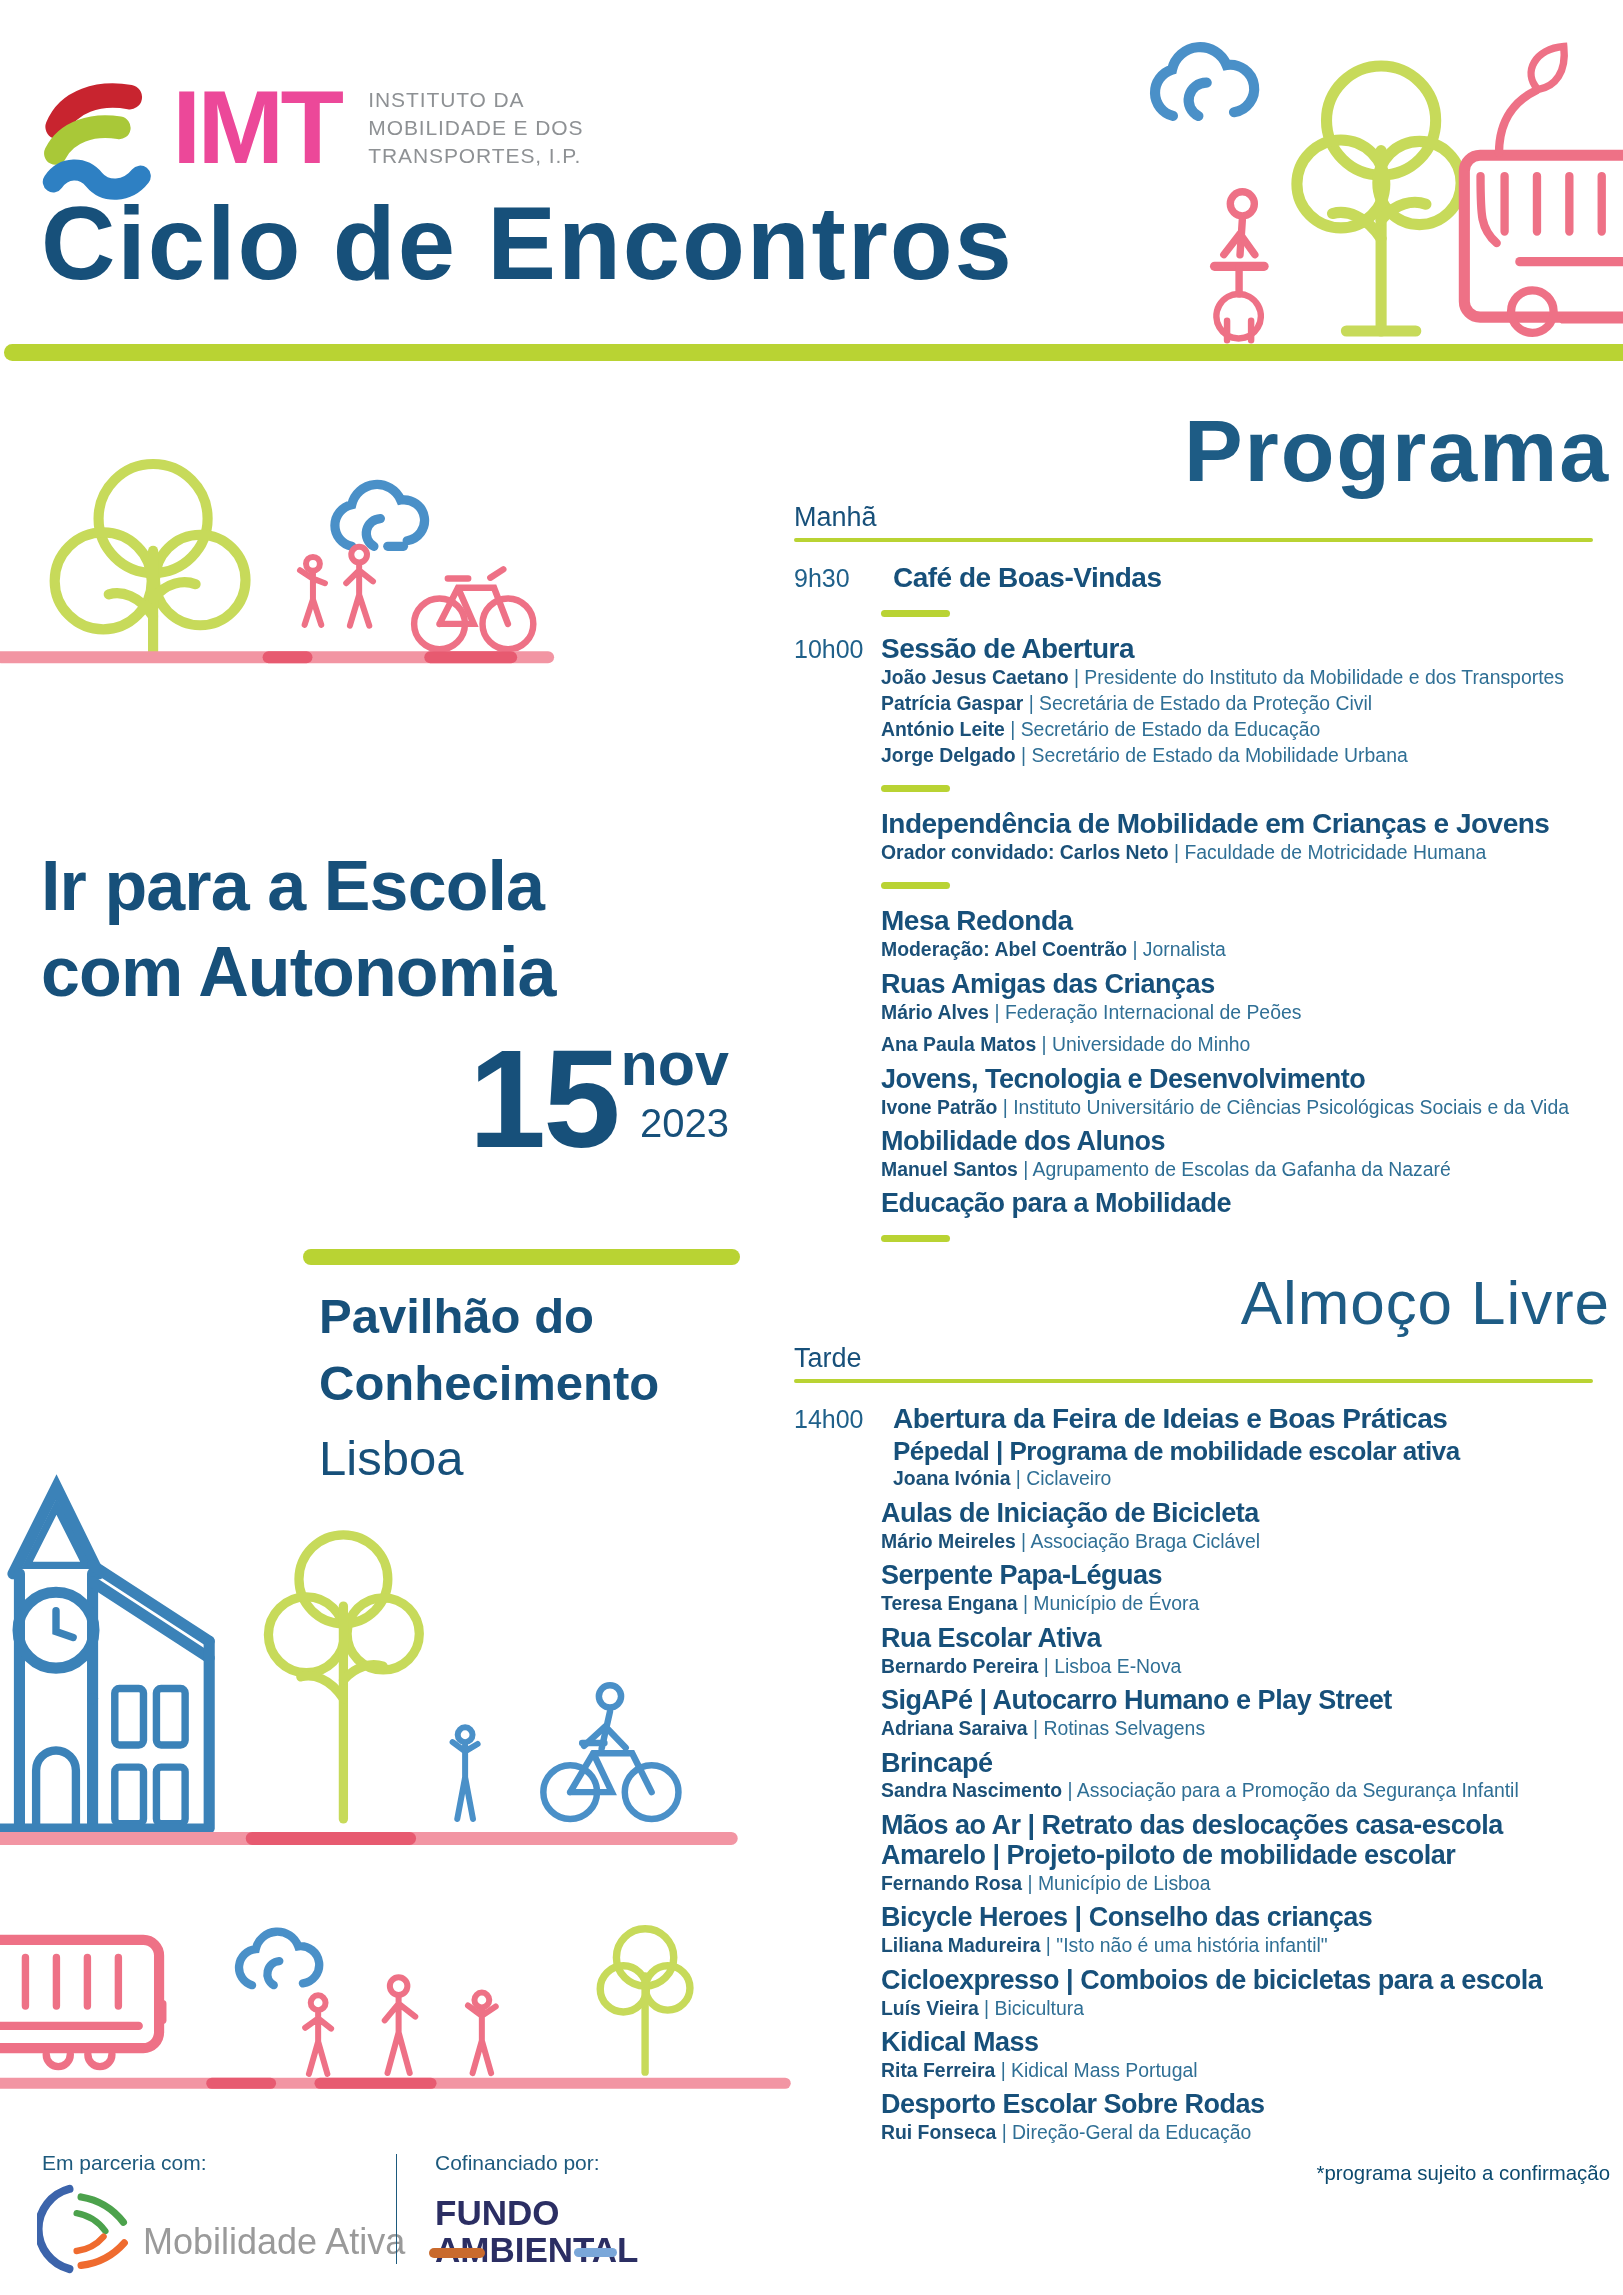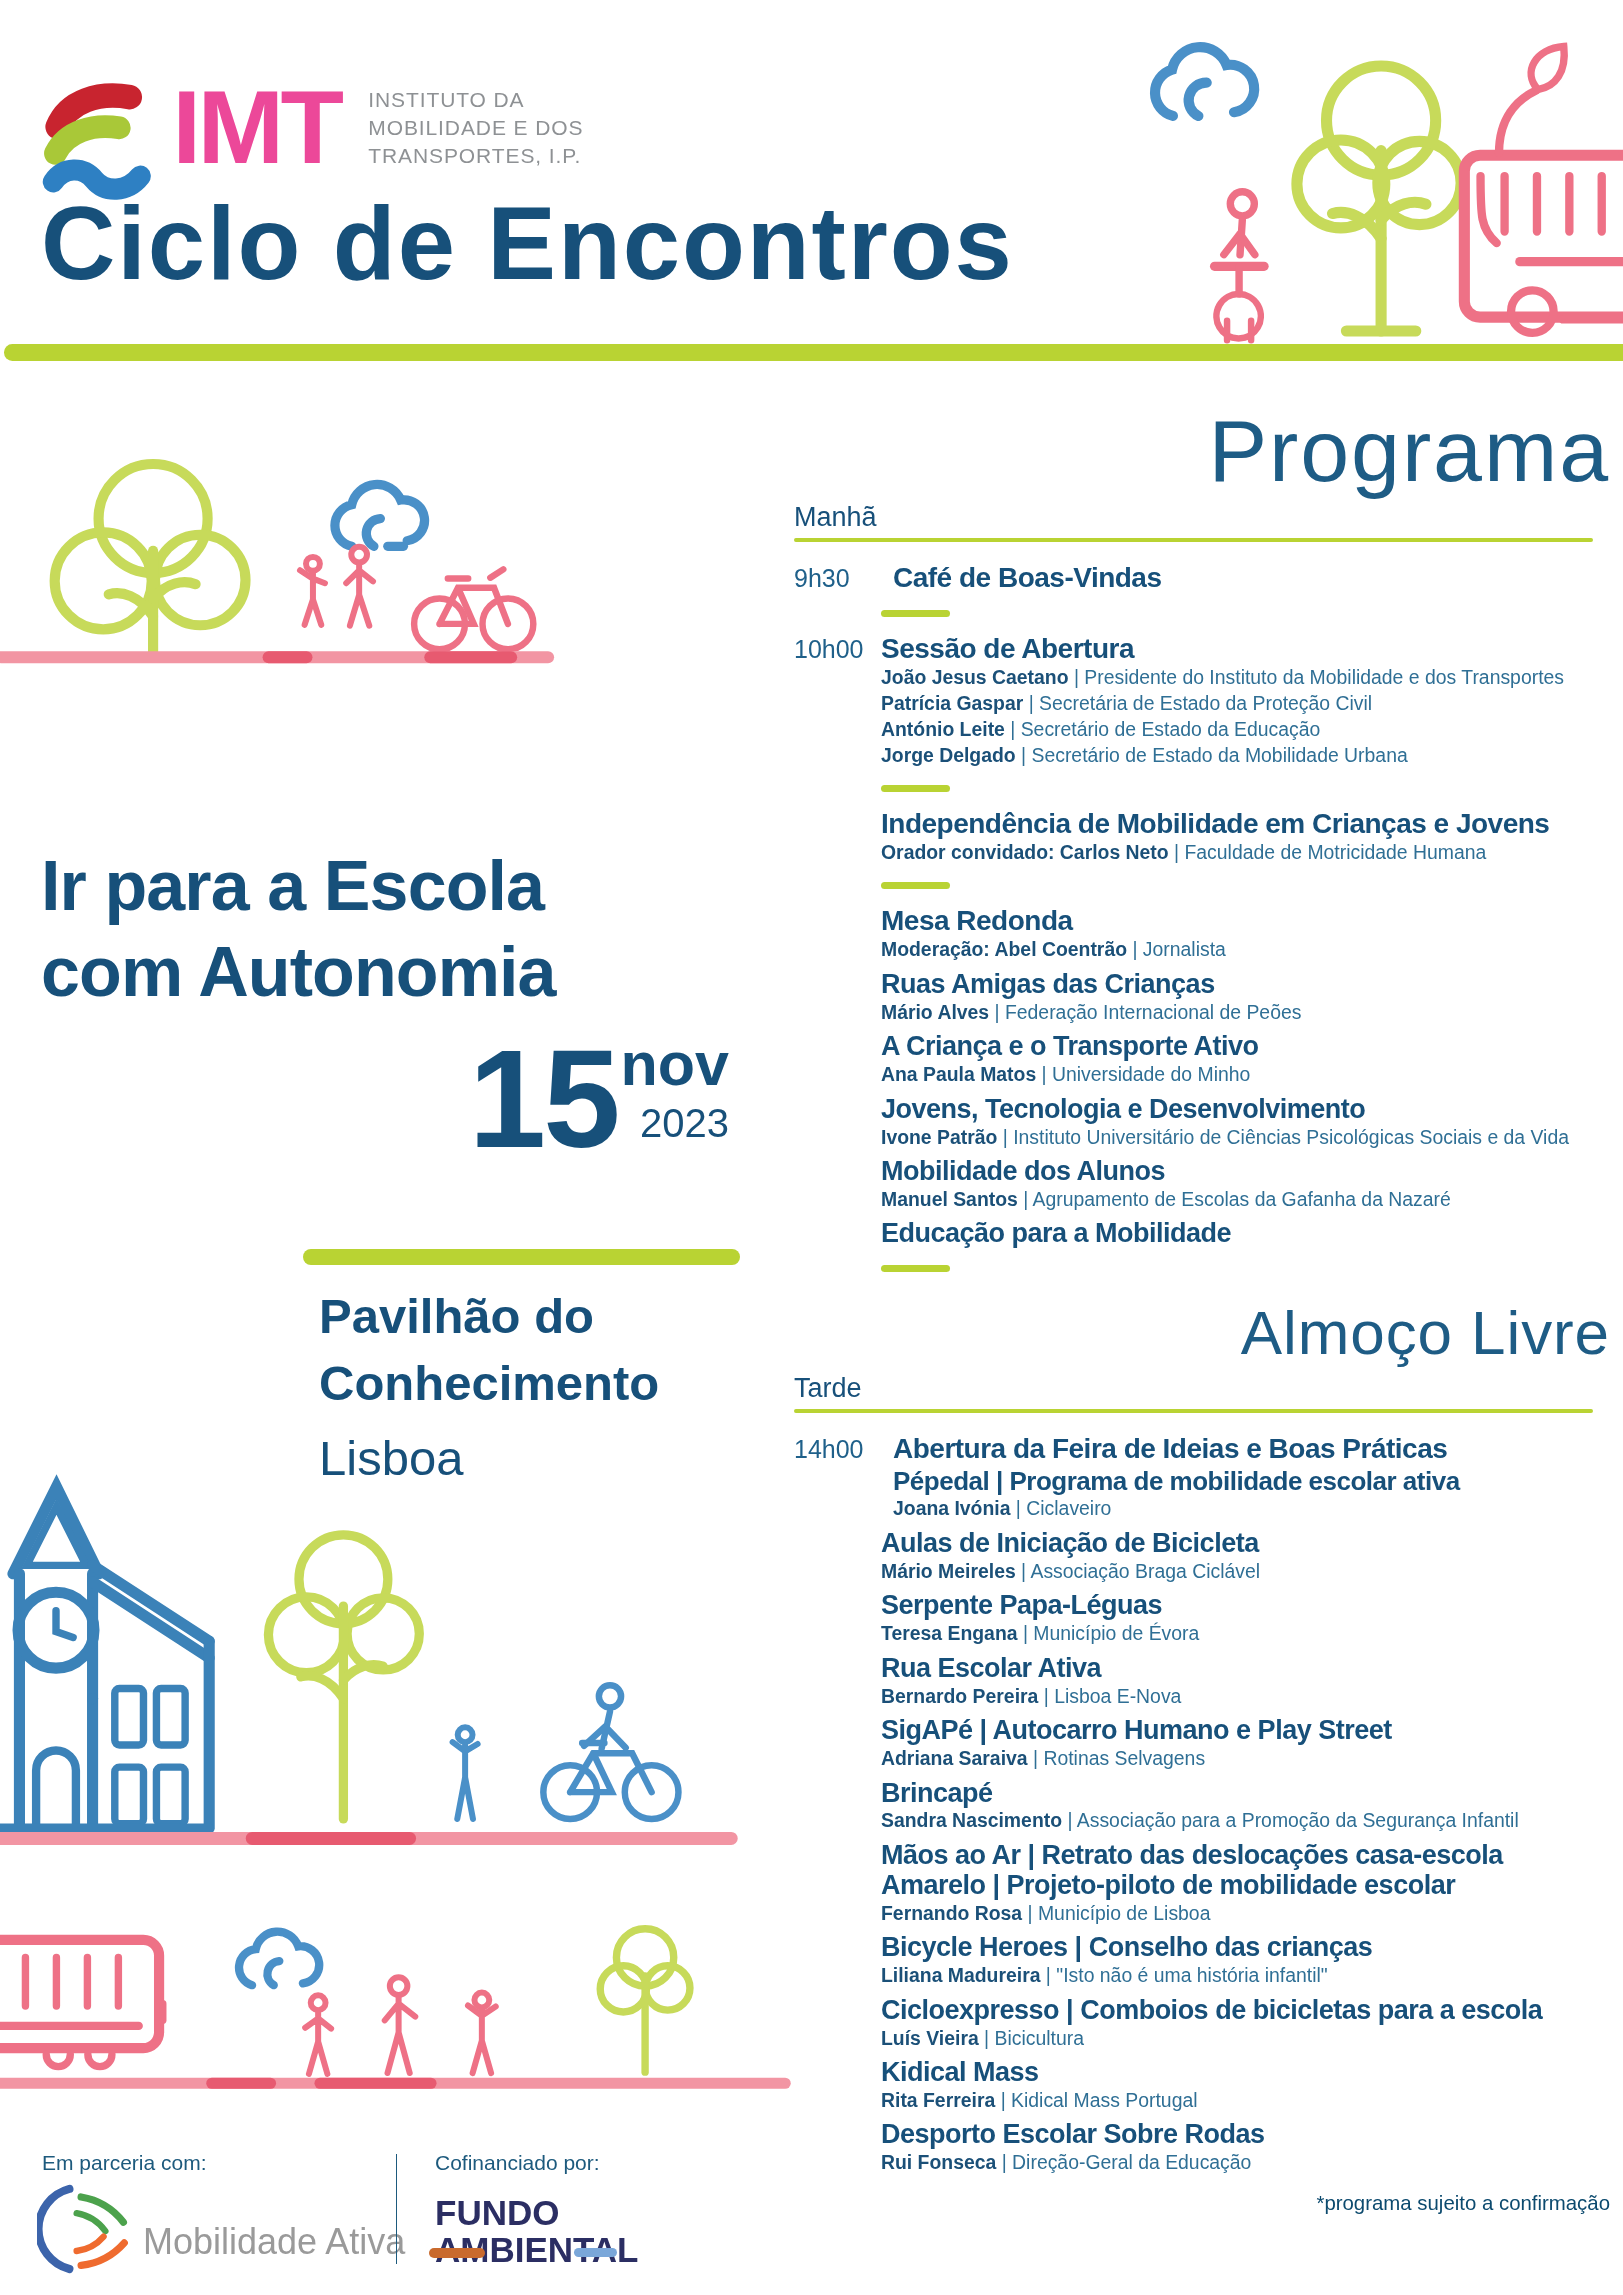--- a/index.html
+++ b/index.html
@@ -36,21 +36,21 @@
   #partner-logo{position:absolute;left:37px;top:2179px;}
   #partner-name{position:absolute;left:143px;top:2221px;font-size:36px;color:#9a9a9a;font-weight:400;}
   #partners-divider{position:absolute;left:396px;top:2154px;width:1.4px;height:110px;background:#1d5a7d;}
   #fundo{position:absolute;left:435px;top:2194px;color:#2b2e63;font-weight:700;font-size:35px;line-height:37px;letter-spacing:0px;}
   #fundo .fline{position:relative;display:block;}
   #fundo-orange{position:absolute;left:-6.5px;top:16.7px;width:56px;height:10.2px;background:#c96a2d;border-radius:5.1px;}
   #fundo-blue{position:absolute;left:139px;top:16.7px;width:43px;height:9.3px;background:#7aa7d9;border-radius:4.6px;}
 
   
   #program-col{position:absolute;left:794px;top:407px;width:816px;}
-  #programa{font-size:88px;font-weight:400;color:#1e5c85;line-height:88px;text-align:right;letter-spacing:1.9px;}
+  #programa{font-size:88px;font-weight:700;color:#1e5c85;line-height:88px;text-align:right;letter-spacing:1.9px;}
   .sec-label{font-size:27px;line-height:30px;color:#17507a;font-weight:400;margin-top:7.4px;}
   #tarde-label{margin-top:9.3px;}
   .sec-rule{width:799px;height:4.2px;background:#b9d333;margin-top:5.6px;border-radius:1.9px;}
   .block{display:flex;}
   .block .time{flex:0 0 87px;font-size:25px;color:#1f608a;font-weight:400;line-height:30px;}
   .block .content{flex:1;min-width:0;}
   .session{margin-top:17.6px;}
   .first-session{margin-top:21px;gap:12px;}
   .talk{margin-top:6.5px;}
   .title{font-size:28px;font-weight:700;color:#17507a;line-height:30px;letter-spacing:-0.5px;margin:0;}
@@ -329,21 +329,20 @@
         <div class="block talk">
           <div class="time"></div>
           <div class="content">
             <h3 class="title">Ruas Amigas das Crianças</h3>
             <p class="speaker"><span class="sname">Mário Alves</span><span class="srole"> | Federação Internacional de Peões</span></p>
           </div>
         </div>
         <div class="block talk">
           <div class="time"></div>
           <div class="content">
-            <h3 class="title">A Criança e o Transporte Ativo</h3>
             <p class="speaker"><span class="sname">Ana Paula Matos</span><span class="srole"> | Universidade do Minho</span></p>
           </div>
         </div>
         <div class="block talk">
           <div class="time"></div>
           <div class="content">
             <h3 class="title">Jovens, Tecnologia e Desenvolvimento</h3>
             <p class="speaker"><span class="sname">Ivone Patrão</span><span class="srole"> | Instituto Universitário de Ciências Psicológicas Sociais e da Vida</span></p>
           </div>
         </div>

